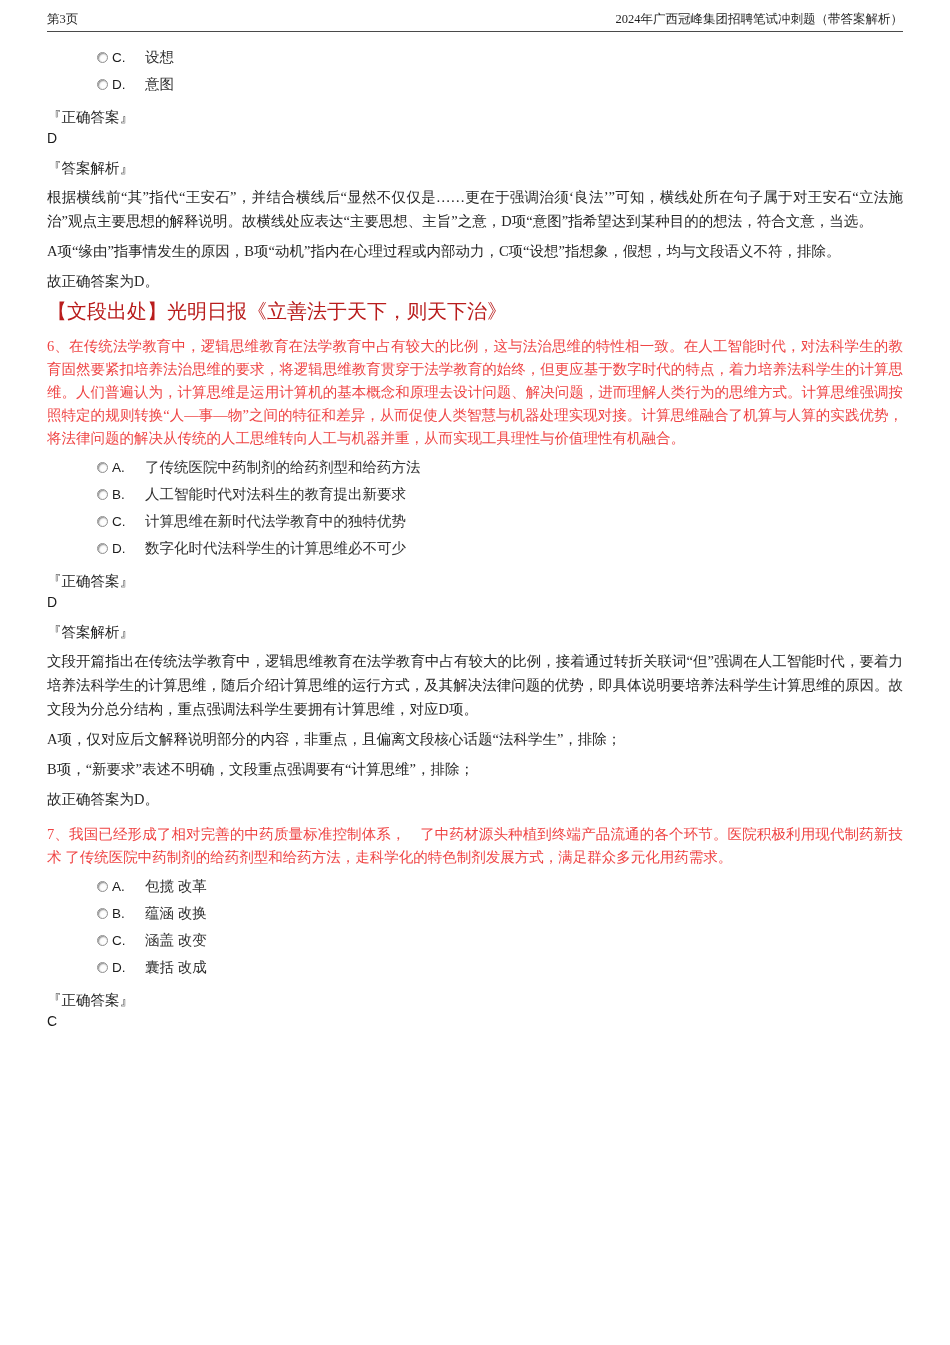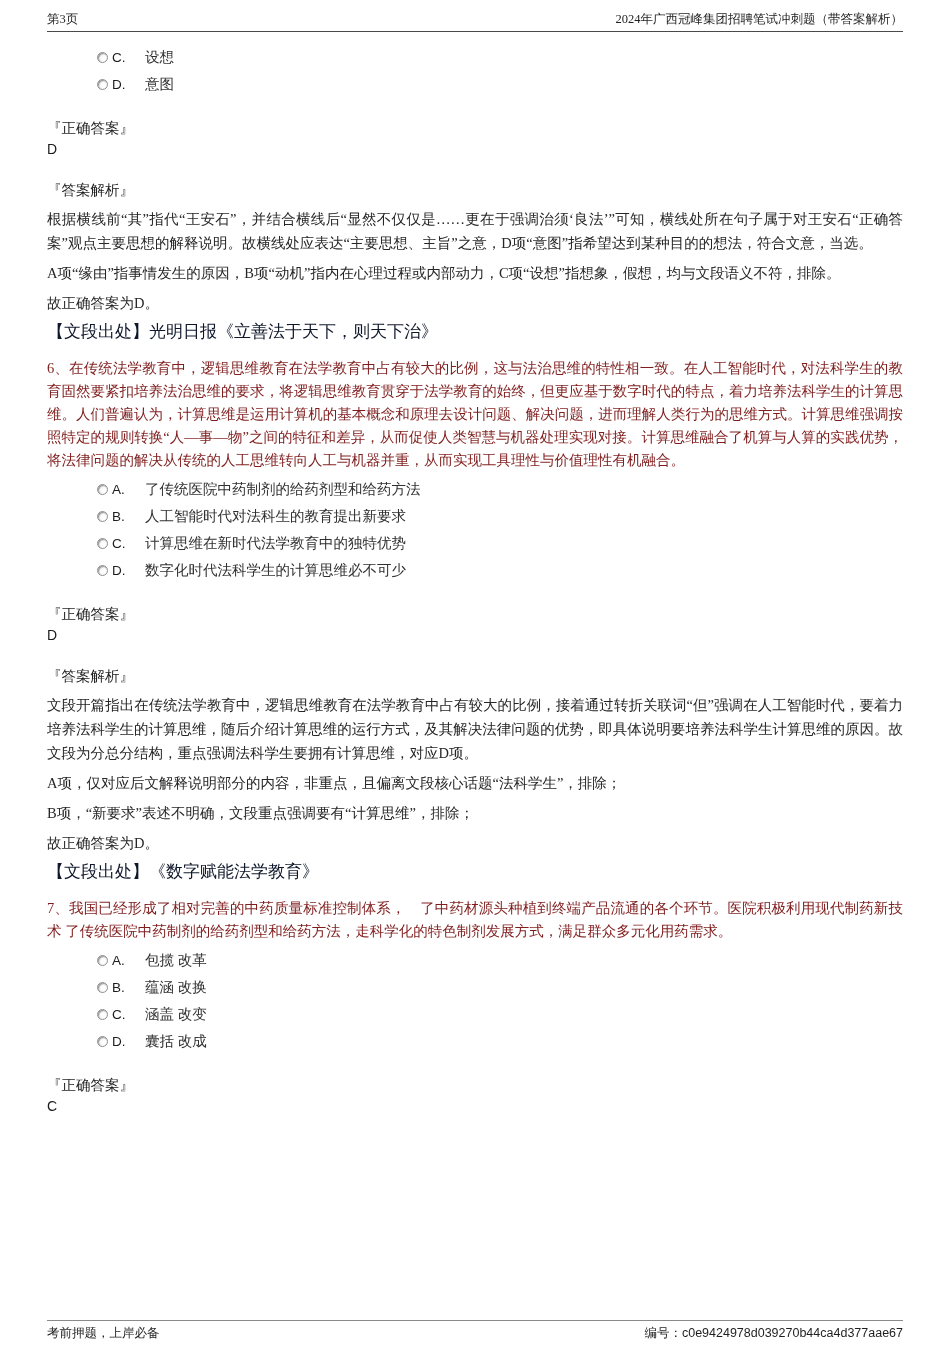--- a/index.html
+++ b/index.html
@@ -28,30 +28,30 @@
     box-shadow: inset 1px 1px 1.5px rgba(0,0,0,.45);
     margin-right:4px; flex:0 0 auto;
   }
   .opt-letter {
     width:33px; flex:0 0 auto;
     font-family:"Liberation Sans","DejaVu Sans",sans-serif;
     font-size:13.5px; color:#1c1c1c;
   }
 
   
-  .ans-heading { font-size:14.5px; line-height:21px; margin-top:20px; color:#1f1f1f; }
+  .ans-heading { font-size:14.5px; line-height:21px; margin-top:9px; color:#1f1f1f; }
   .ans-value {
     font-family:"Liberation Sans","DejaVu Sans",sans-serif;
     font-size:14px; line-height:21px; color:#1a1a1a;
   }
   .para { font-size:14.5px; line-height:24px; margin-top:6px; text-align:justify; color:#262626; }
-  .source { font-size:17px; line-height:24px; margin-top:6px; color:#0f172a;font-family:Liberation Mono, monospace; }
+  .source { font-size:20px; line-height:24px; margin-top:6px; color:#b91c1c; }
 
   
-  .stem { font-size:14.5px; line-height:23px; margin-top:12px; text-align:justify; color:#7f1d1d; }
+  .stem { font-size:14.5px; line-height:23px; margin-top:12px; text-align:justify; color:#ef4444; }
   .prompt { font-size:14.5px; line-height:24px; margin-top:10px; color:#4a4a4a; }
 
   
   .footer {
     position:absolute; left:47px; right:47px; top:1320px;
     border-top:1px solid #8a8a8a; padding-top:4px;
     display:flex; justify-content:space-between; align-items:flex-start;
     font-size:12.5px; color:#1f1f1f;
   }
   .code { font-family:"Liberation Sans","DejaVu Sans",sans-serif; font-size:12.5px; }
@@ -75,21 +75,21 @@
     <div class="option">
       <span class="radio"></span>
       <span class="opt-letter">D.</span>
       <span class="opt-text">意图</span>
     </div>
   </div>
 
   <div class="ans-heading">『正确答案』</div>
   <div class="ans-value">D</div>
   <div class="ans-heading">『答案解析』</div>
-  <div class="para">根据横线前“其”指代“王安石”，并结合横线后“显然不仅仅是……更在于强调治须‘良法’”可知，横线处所在句子属于对王安石“正确答案”观点主要思想的解释说明。故横线处应表达“主要思想、主旨”之意，D项“意图”指希望达到某种目的的想法，符合文意，当选。</div>
+  <div class="para">根据横线前“其”指代“王安石”，并结合横线后“显然不仅仅是……更在于强调治须‘良法’”可知，横线处所在句子属于对王安石“立法施治”观点主要思想的解释说明。故横线处应表达“主要思想、主旨”之意，D项“意图”指希望达到某种目的的想法，符合文意，当选。</div>
   <div class="para">A项“缘由”指事情发生的原因，B项“动机”指内在心理过程或内部动力，C项“设想”指想象，假想，均与文段语义不符，排除。</div>
   <div class="para">故正确答案为D。</div>
   <div class="source">【文段出处】光明日报《立善法于天下，则天下治》</div>
 
   <div class="stem">6、在传统法学教育中，逻辑思维教育在法学教育中占有较大的比例，这与法治思维的特性相一致。在人工智能时代，对法科学生的教育固然要紧扣培养法治思维的要求，将逻辑思维教育贯穿于法学教育的始终，但更应基于数字时代的特点，着力培养法科学生的计算思维。人们普遍认为，计算思维是运用计算机的基本概念和原理去设计问题、解决问题，进而理解人类行为的思维方式。计算思维强调按照特定的规则转换“人—事—物”之间的特征和差异，从而促使人类智慧与机器处理实现对接。计算思维融合了机算与人算的实践优势，将法律问题的解决从传统的人工思维转向人工与机器并重，从而实现工具理性与价值理性有机融合。</div>
 
   <div class="options" style="margin-top:4px;">
     <div class="option">
       <span class="radio"></span>
       <span class="opt-letter">A.</span>
@@ -112,21 +112,20 @@
     </div>
   </div>
 
   <div class="ans-heading">『正确答案』</div>
   <div class="ans-value">D</div>
   <div class="ans-heading">『答案解析』</div>
   <div class="para">文段开篇指出在传统法学教育中，逻辑思维教育在法学教育中占有较大的比例，接着通过转折关联词“但”强调在人工智能时代，要着力培养法科学生的计算思维，随后介绍计算思维的运行方式，及其解决法律问题的优势，即具体说明要培养法科学生计算思维的原因。故文段为分总分结构，重点强调法科学生要拥有计算思维，对应D项。</div>
   <div class="para">A项，仅对应后文解释说明部分的内容，非重点，且偏离文段核心话题“法科学生”，排除；</div>
   <div class="para">B项，“新要求”表述不明确，文段重点强调要有“计算思维”，排除；</div>
   <div class="para">故正确答案为D。</div>
-  <div class="source">【文段出处】《数字赋能法学教育》</div>
 
   <div class="stem">7、我国已经形成了相对完善的中药质量标准控制体系，　了中药材源头种植到终端产品流通的各个环节。医院积极利用现代制药新技术 了传统医院中药制剂的给药剂型和给药方法，走科学化的特色制剂发展方式，满足群众多元化用药需求。</div>
 
   <div class="options" style="margin-top:4px;">
     <div class="option">
       <span class="radio"></span>
       <span class="opt-letter">A.</span>
       <span class="opt-text">包揽 改革</span>
     </div>
     <div class="option">
@@ -142,18 +141,14 @@
     <div class="option">
       <span class="radio"></span>
       <span class="opt-letter">D.</span>
       <span class="opt-text">囊括 改成</span>
     </div>
   </div>
 
   <div class="ans-heading">『正确答案』</div>
   <div class="ans-value">C</div>
 
-  <div class="footer">
-    <span>考前押题，上岸必备</span>
-    <span><span>编号：</span><span class="code">c0e9424978d039270b44ca4d377aae67</span></span>
-  </div>
 
 </div>
 
 </body></html>

